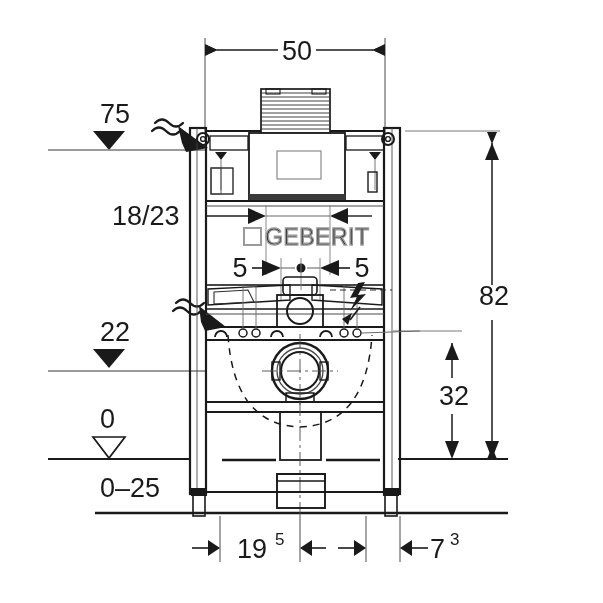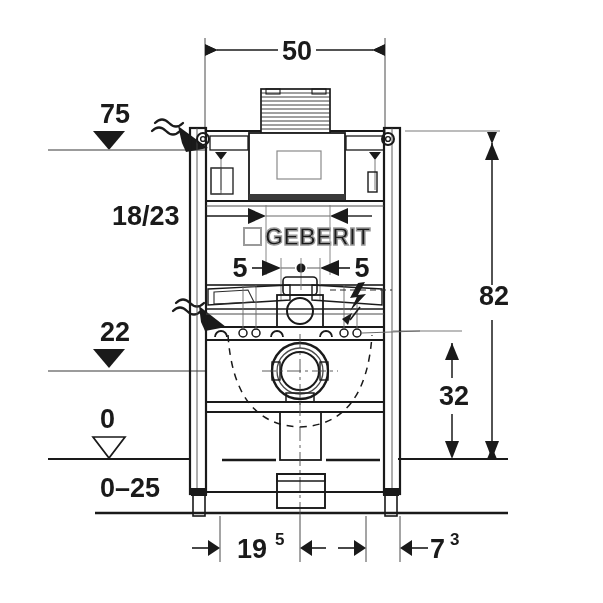--- a/index.html
+++ b/index.html
@@ -1,18 +1,18 @@
 <!DOCTYPE html>
 <html><head>
 <meta charset="utf-8">
 <style>
   html,body{margin:0;padding:0;background:#ffffff;}
   body{width:603px;height:603px;overflow:hidden;
        font-family:"Liberation Sans", sans-serif;}
-  #stage{position:relative;width:603px;height:603px;background:#fff;font-weight:bold;}
+  #stage{position:relative;width:603px;height:603px;background:#fff;}
   svg{display:block;}
   text{font-family:"Liberation Sans", sans-serif; fill:#1a1a1a;}
 </style>
 </head>
 <body>
 
 <div id="stage">
 <svg width="603" height="603" viewBox="0 0 603 603">
 
   <defs>

